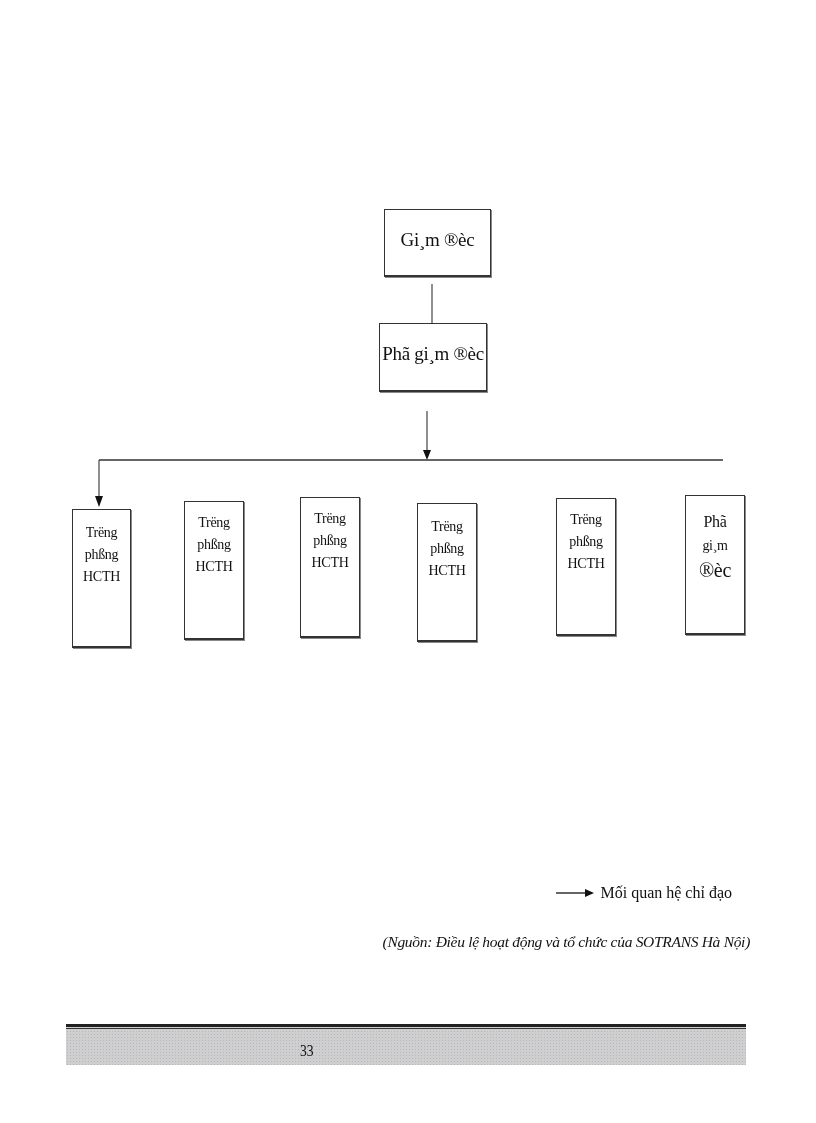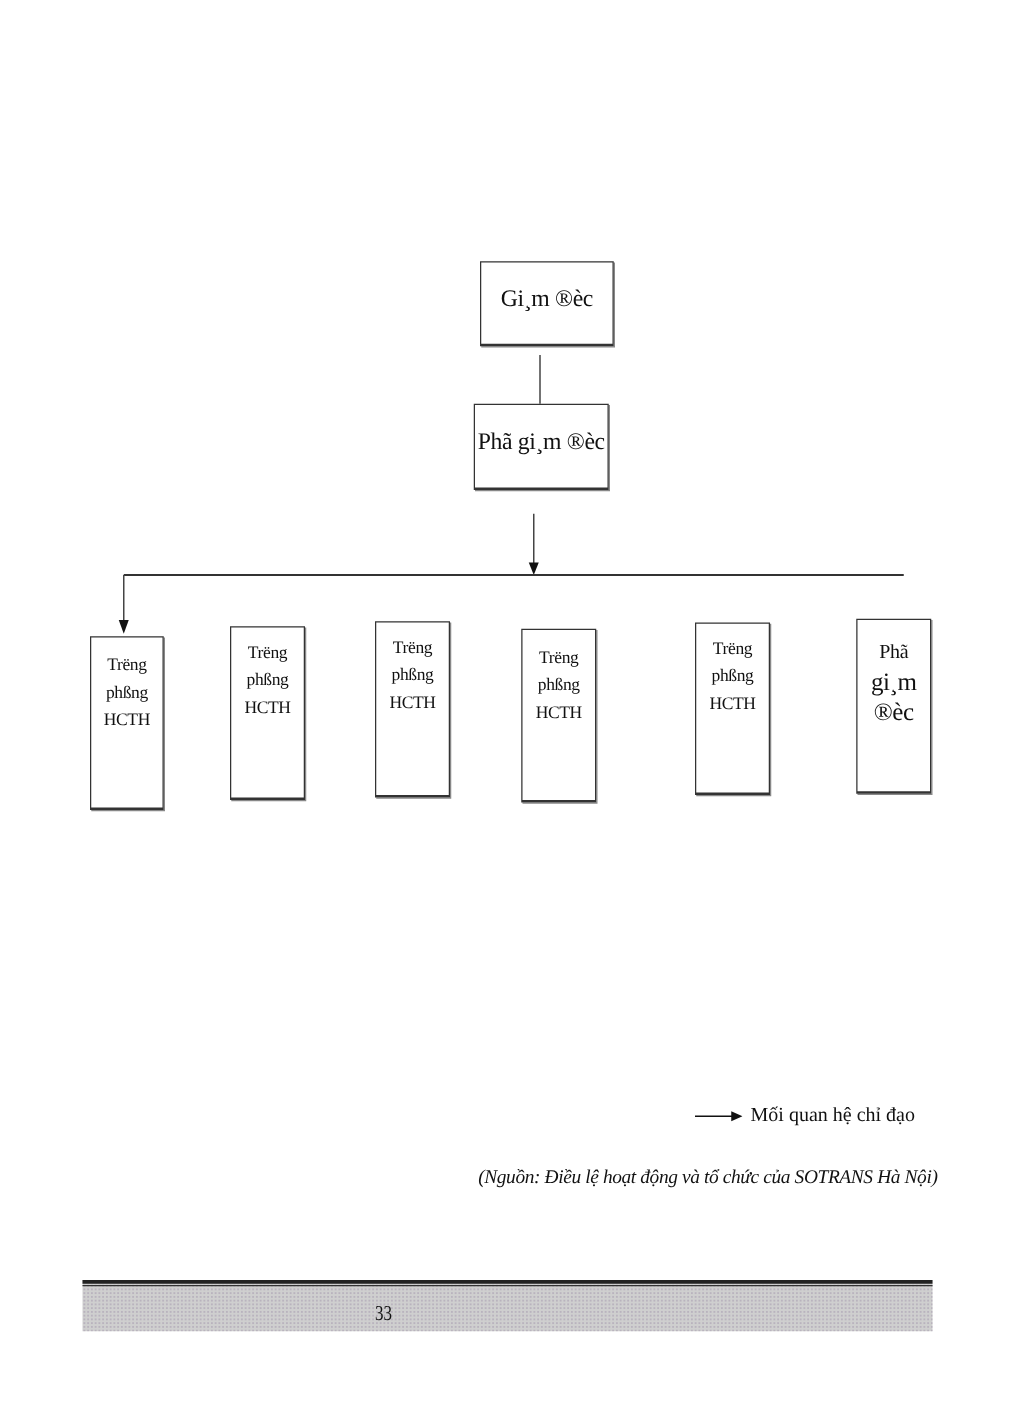--- a/index.html
+++ b/index.html
@@ -94,21 +94,21 @@
 </div>
 
 <div class="box small" style="left:556px; top:498px; width:60px; height:138px; padding-top:10px;">
   <span class="box-text">Tr­ëng</span>
   <span class="box-text">phßng</span>
   <span class="box-text">HCTH</span>
 </div>
 
 <div class="box" style="left:685px; top:495px; width:60px; height:140px; padding-top:14px;text-align:center;">
   <span class="box-text" style="font-size:16px; line-height:24px;">Phã</span>
-  <span class="box-text" style="font-size:20px; line-height:24px;">gi¸m</span>
+  <span class="box-text" style="font-size:14px; line-height:24px;">gi¸m</span>
   <span class="box-text" style="font-size:20px; line-height:24px;">®èc</span>
 </div>
 
 <div class="legend">
   <svg class="legend-arrow" viewBox="0 0 38 10">
     <line x1="0" y1="5" x2="30" y2="5" stroke="#111" stroke-width="1.3"></line>
     <path d="M29,1 L38,5 L29,9 Z" fill="#111"></path>
   </svg>
   <span>Mối quan hệ chỉ đạo</span>
 </div>

